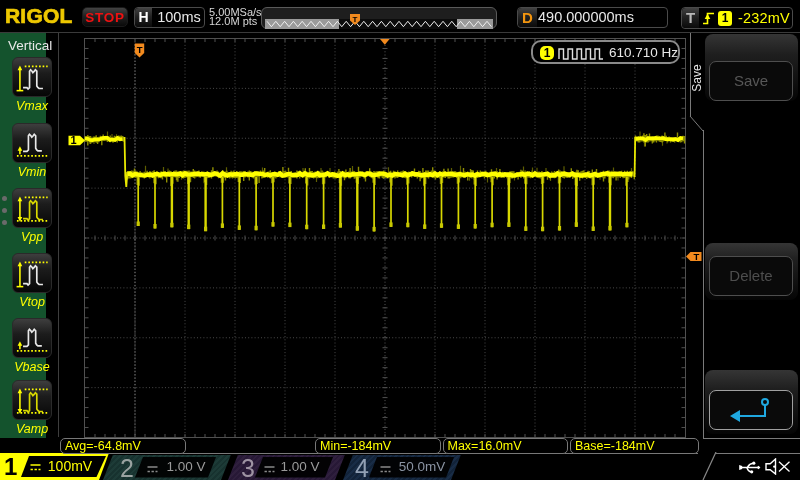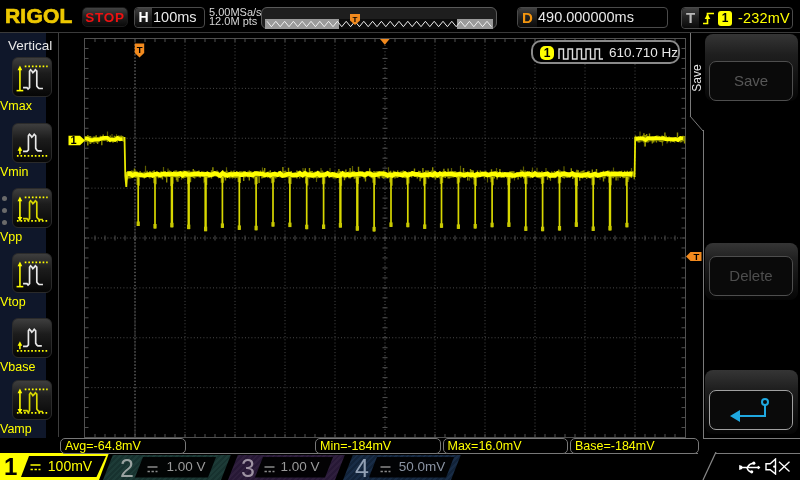--- a/index.html
+++ b/index.html
@@ -2,22 +2,22 @@
 <html><head><meta charset="utf-8"><style>
 * { margin:0; padding:0; box-sizing:border-box; -webkit-font-smoothing:antialiased; }
 html,body { width:800px; height:480px; background:#000; overflow:hidden;
   font-family:"Liberation Sans",sans-serif; }
 #scr { position:relative; width:800px; height:480px; background:#000; will-change:transform; }
 .abs { position:absolute; }
 .grad { background:linear-gradient(#424242,#222 45%,#0a0a0a); }
 .lbtn { position:absolute; left:12px; width:40px; height:40px; border-radius:6px;
   background:linear-gradient(#3e3e3e,#1c1c1c 40%,#060606); border:1px solid #2a2a2a;
   display:flex; align-items:center; justify-content:center; }
-.llab { position:absolute; left:0; width:64px; text-align:left; color:#ffff00;
-  font-size:12.5px; }
+.llab { position:absolute; left:0; width:64px; text-align:center; color:#ffff00;
+  font-size:12.5px;font-style:italic; }
 .mbox { position:absolute; top:437.5px; height:16.5px; background:#000;
   border:1px solid #787878; border-radius:5px; color:#ffff00; font-size:12.5px;
   line-height:14.5px; padding-left:4px; white-space:nowrap; z-index:6; }
 .rslot { position:absolute; left:705px; width:93px; border-radius:8px; z-index:5;
   background:linear-gradient(#353535,#1f1f1f 30%,#050505); }
 .rbtn { position:absolute; left:4px; width:84px; height:40px; border-radius:7px;
   background:#0a0a0a; text-align:center; }
 </style></head><body>
 <div id="scr">
 
@@ -125,21 +125,21 @@
     font-family:Liberation Sans, sans-serif;font-weight:bold;font-size:21px;letter-spacing:0.2px;
     -webkit-text-stroke:0.7px #eec800">RIGOL</div>
   <div class="abs grad" style="left:82px;top:6.5px;width:46px;height:20.5px;border-radius:5px;
     border:1px solid #1a1a1a;color:#ee1111;font-weight:bold;font-size:13.5px;text-align:center;
     line-height:20px;letter-spacing:0.8px">STOP</div>
   <div class="abs" style="left:134px;top:7px;width:71px;height:21px;border-radius:4px;
     background:#000;border:1px solid #4a4a4a">
     <div class="abs grad" style="left:0;top:0;width:17px;height:19px;border-radius:4px 0 0 4px;
       color:#fff;font-weight:bold;font-size:14px;text-align:center;line-height:19px">H</div>
     <div class="abs" style="left:18px;top:0;width:52px;height:19px;color:#e8e8e8;font-size:14.5px;
-      text-align:left;line-height:19px">100ms</div>
+      text-align:center;line-height:19px">100ms</div>
   </div>
   <div class="abs" style="left:209px;top:3px;width:62px;height:27px;color:#d8d8d8;
     font-size:11px;line-height:9.3px;padding-top:5px">5.00MSa/s<br>12.0M pts</div>
   <div class="abs" style="left:261px;top:7px;width:236px;height:22px;border-radius:6px;
     background:#1e1e1e;border:1px solid #5a5a5a">
     <div class="abs" style="left:3px;top:11px;width:228px;height:9.5px;background:#9a9a9a"></div>
     <div class="abs" style="left:77px;top:11px;width:118px;height:9.5px;background:#0c0c0c"></div>
     <svg class="abs" style="left:-261px;top:-7px" width="800" height="32" viewBox="0 0 800 32">
           <polyline points="266.0,20.3 270.4,25.7 274.8,20.3 279.2,25.7 283.6,20.3 288.0,25.7 292.4,20.3 296.8,25.7 301.2,20.3 305.6,25.7 310.0,20.3 314.4,25.7 318.8,20.3 323.2,25.7 327.6,20.3 332.0,25.7 336.4,20.3 340.8,25.7 345.2,20.3 349.6,25.7 354.0,20.3 358.4,25.7 362.8,20.3 367.2,25.7 371.6,20.3 376.0,25.7 380.4,20.3 384.8,25.7 389.2,20.3 393.6,25.7 398.0,20.3 402.4,25.7 406.8,20.3 411.2,25.7 415.6,20.3 420.0,25.7 424.4,20.3 428.8,25.7 433.2,20.3 437.6,25.7 442.0,20.3 446.4,25.7 450.8,20.3 455.2,25.7 459.6,20.3 464.0,25.7 468.4,20.3 472.8,25.7 477.2,20.3 481.6,25.7 486.0,20.3 490.4,25.7" fill="none" stroke="#f0f0f0" stroke-width="1"></polyline>
         </svg>
@@ -165,21 +165,21 @@
             <path d="M1 13.5 H5.5 V3.5 H12" fill="none" stroke="#ffff00" stroke-width="1.6"></path>
             <polygon points="5.5,3.8 2.7,9 8.3,9" fill="#ffff00"></polygon>
           </svg></div>
     <div class="abs" style="left:36px;top:3px;width:14px;height:15px;background:#ffff00;border-radius:3px;
       color:#000;font-weight:bold;font-size:12px;text-align:center;line-height:15px">1</div>
     <div class="abs" style="left:54px;top:1px;width:56px;height:19px;color:#ffff00;font-size:14.5px;
       text-align:center;line-height:19.5px;letter-spacing:0.2px">-232mV</div>
   </div>
 </div>
 
-<div class="abs" style="left:0;top:32px;width:46px;height:406px;background:#0f172a;z-index:3">
+<div class="abs" style="left:0;top:32px;width:46px;height:406px;background:#14532d;z-index:3">
   <div class="abs" style="left:58px;top:0;width:1px;height:405px;background:#3e3e3e"></div>
   <div class="abs" style="left:8px;top:5.5px;color:#e8e8e8;font-size:13.5px">Vertical</div>
   <div class="lbtn" style="top:25px">
         <svg width="40" height="40" viewBox="0 0 34 34">
           <line x1="10.5" y1="7.5" x2="31" y2="7.5" stroke="#ffff00" stroke-width="1.4" stroke-dasharray="1.5 1.7"></line>
           <line x1="6.2" y1="10" x2="6.2" y2="28.7" stroke="#ffff00" stroke-width="1.4"></line>
           <polygon points="6.2,6.6 4.1,11 8.3,11" fill="#ffff00"></polygon>
           <line x1="3.2" y1="29.2" x2="9.2" y2="29.2" stroke="#ffff00" stroke-width="1.4"></line>
           <path d="M9 26.5 h3.5 l1 1.3 1.3 -1.3 v-14.7 l0.9 -1.3 1.3 1.3 0.8 1.3 1.3 -1.3 0.9 -1.3 1.3 1.3 v13.2 l0.9 1.4 1.1 0.9 h3.5" fill="none" stroke="#e8e8e8" stroke-width="1.5"></path>
         </svg>

